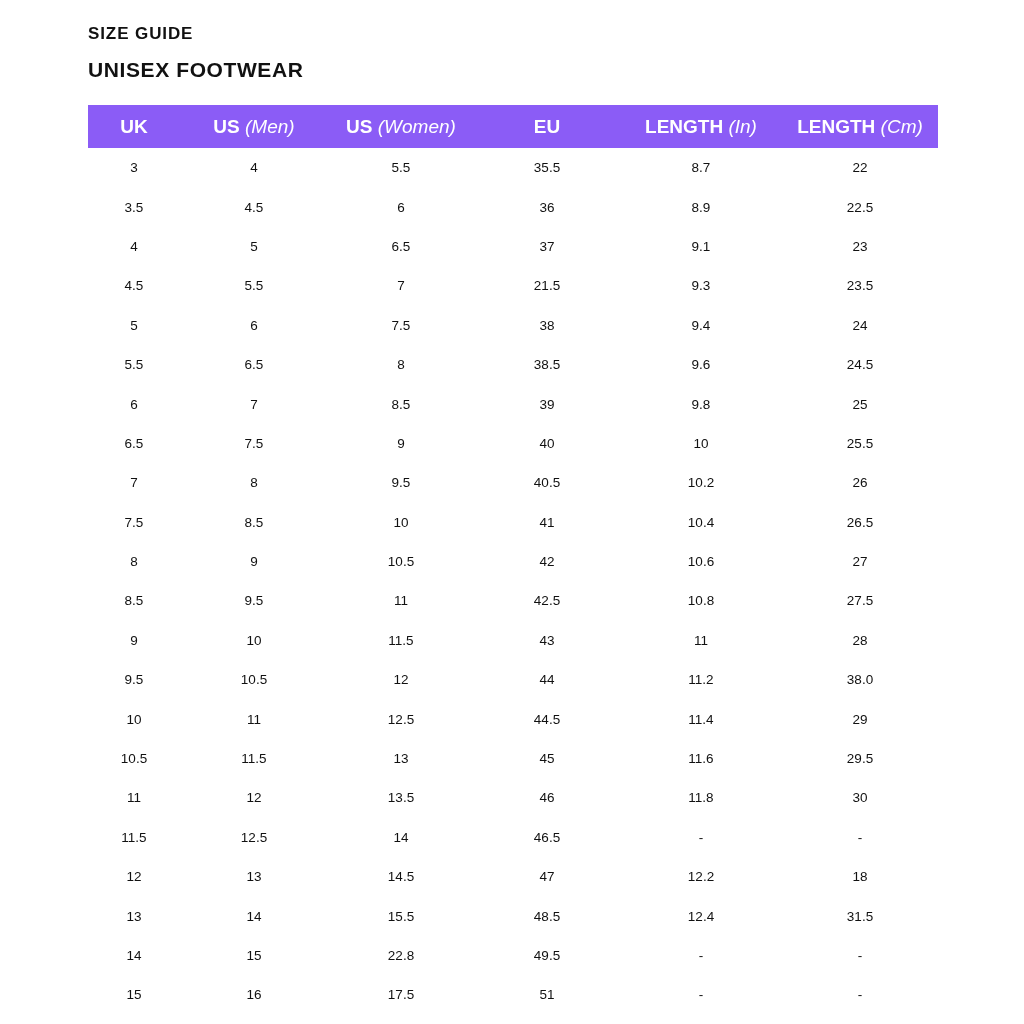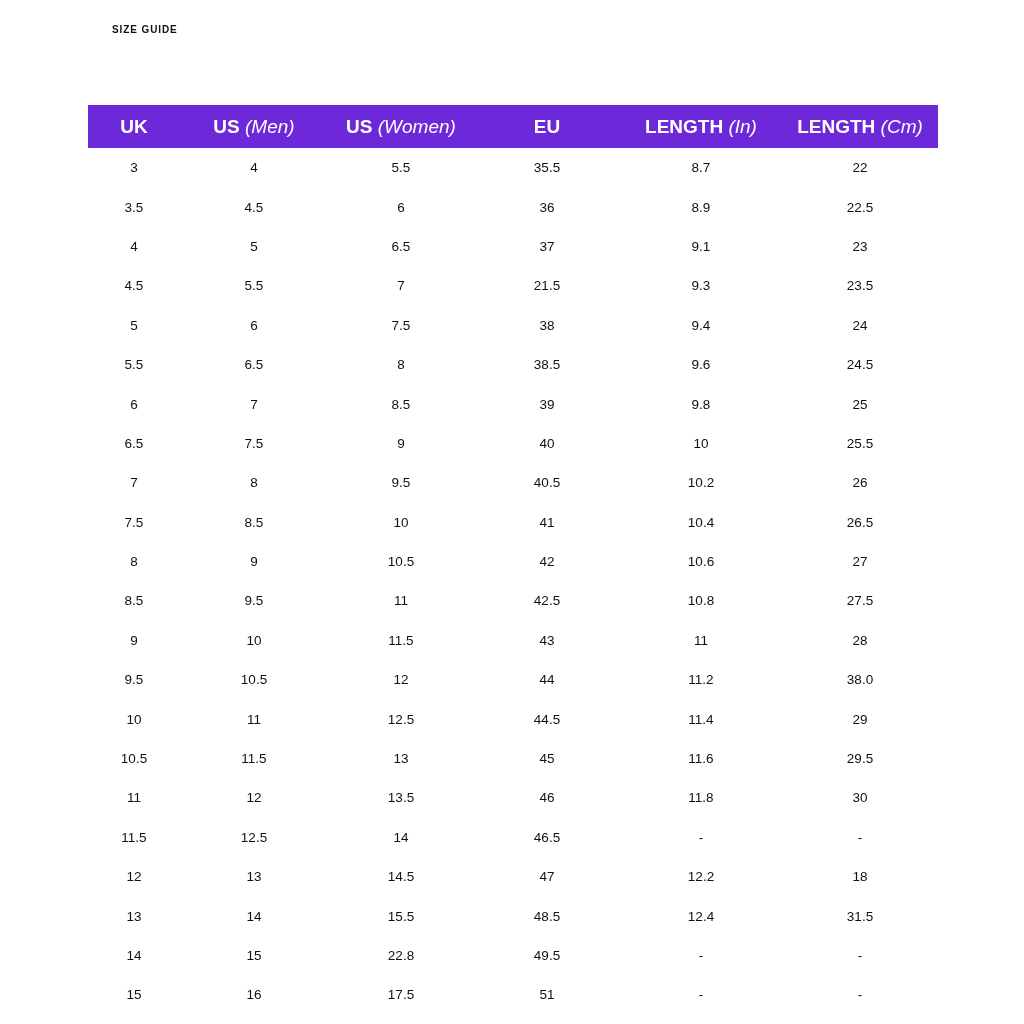--- a/index.html
+++ b/index.html
@@ -15,25 +15,24 @@
   .page {
     position: relative;
     width: 1024px;
     height: 1024px;
     padding: 0;
   }
   .eyebrow {
     position: absolute;
     left: 88px;
     top: 24px;
-    font-size: 10px;
+    font-size: 17px;
     font-weight: bold;
     letter-spacing: 0.9px;
     color: #111111;
-    margin-left: 24px;
   }
   .title {
     position: absolute;
     left: 88px;
     top: 58px;
     font-size: 21px;
     font-weight: bold;
     letter-spacing: 0.6px;
     color: #111111;
   }
@@ -42,21 +41,21 @@
     left: 88px;
     top: 105px;
     width: 850px;
   }
   table {
     width: 850px;
     border-collapse: collapse;
     table-layout: fixed;
   }
   thead tr {
-    background: #6d28d9;
+    background: #8b5cf6;
   }
   thead th {
     color: #ffffff;
     font-size: 19px;
     font-weight: bold;
     height: 43px;
     vertical-align: middle;
     text-align: center;
     padding: 0;
     white-space: nowrap;
@@ -80,20 +79,21 @@
   col.c3 { width: 146px; }
   col.c4 { width: 162px; }
   col.c5 { width: 156px; }
 </style>
 </head>
 <body>
 
 <div class="page">
 
   <div class="eyebrow">SIZE GUIDE</div>
+  <div class="title">UNISEX  FOOTWEAR</div>
 
   <div class="table-wrap">
     <table>
       <colgroup>
         <col class="c0">
           <col class="c1">
           <col class="c2">
           <col class="c3">
           <col class="c4">
           <col class="c5">

